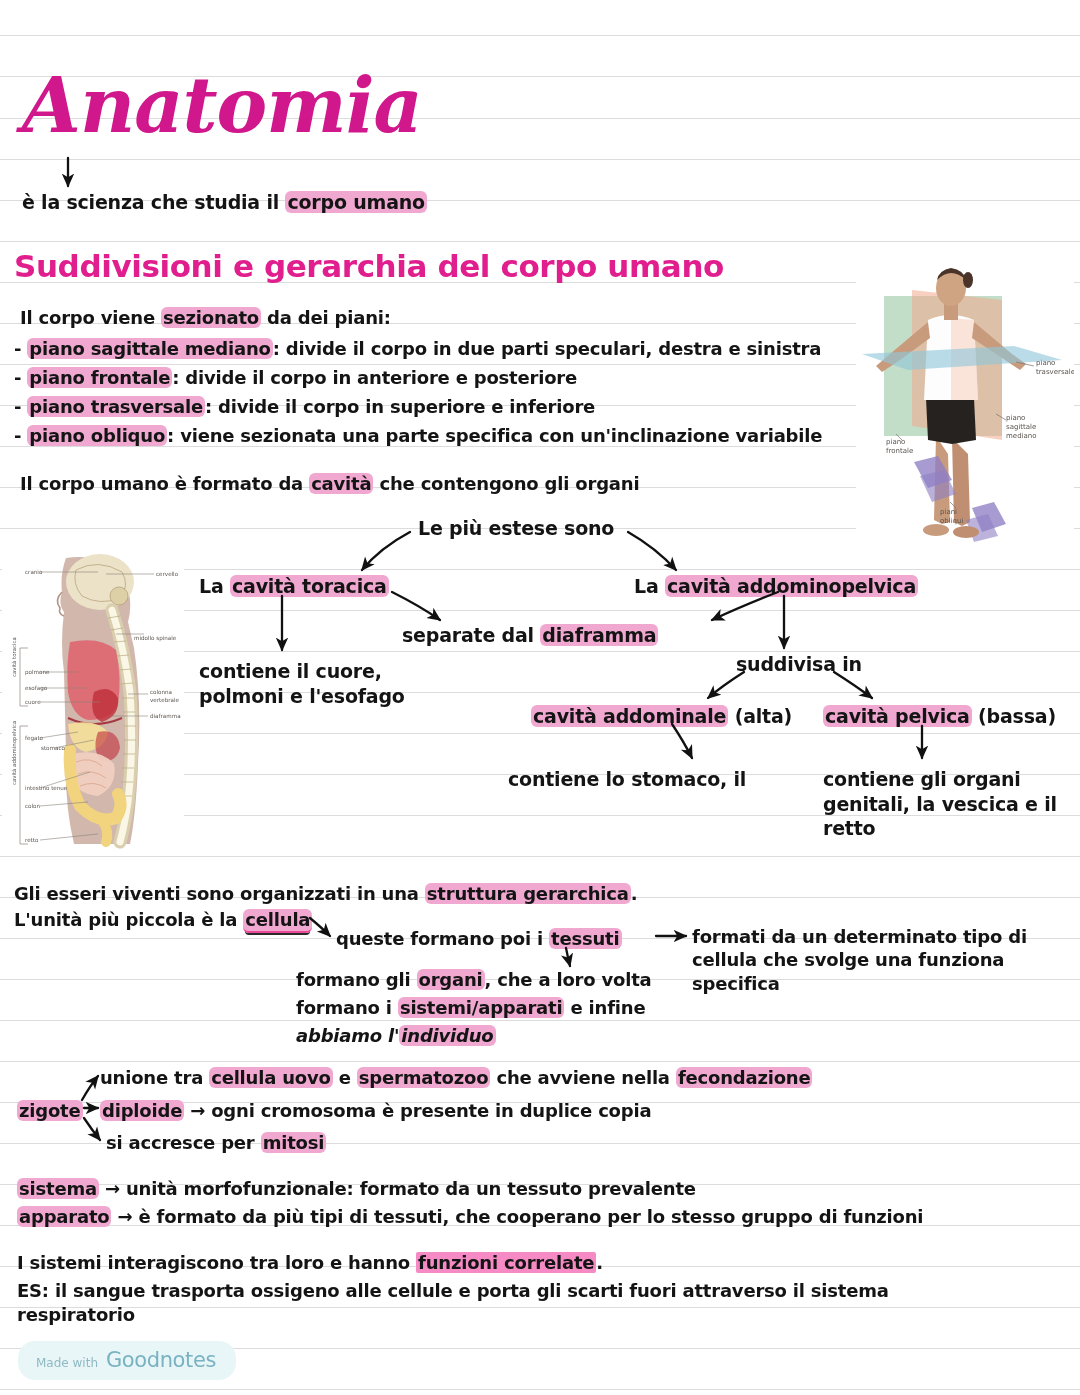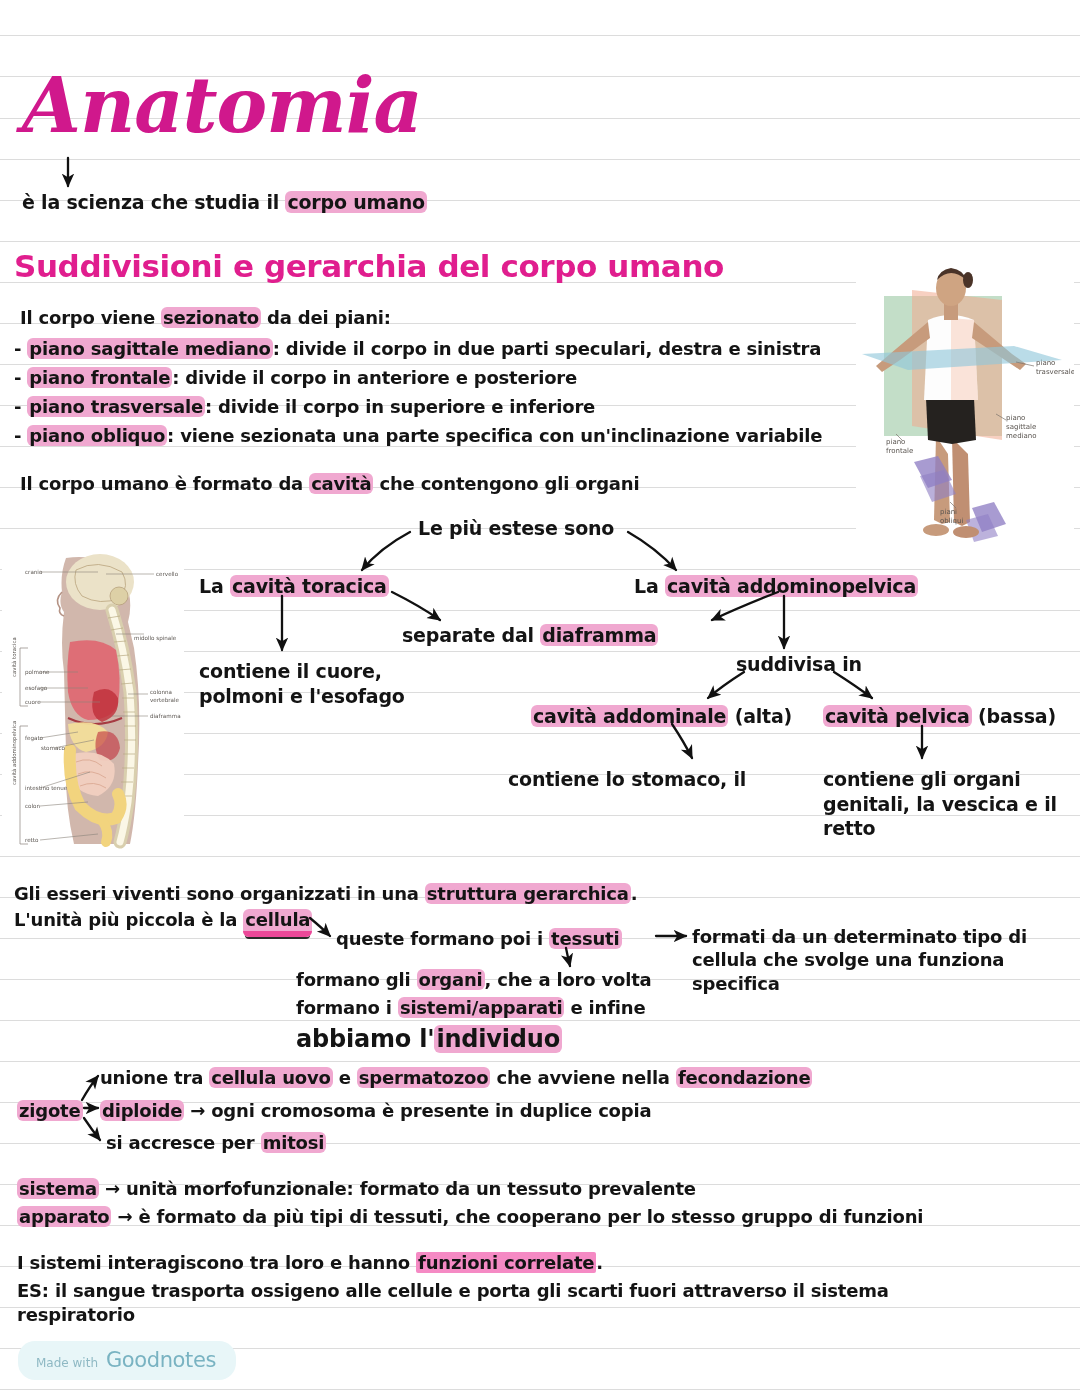--- a/index.html
+++ b/index.html
@@ -71,21 +71,21 @@
     -webkit-box-decoration-break: clone;
   }
   .hl-strong {
     background: #f58ac4;
     border-radius: 2px;
     padding: 0 2px;
     box-decoration-break: clone;
     -webkit-box-decoration-break: clone;
   }
   .dbl-underline {
-    border-bottom: 6px solid #ec4899;
+    border-bottom: 2px solid #ec4899;
     box-shadow: 0 4px 0 -2px #2a2a2a;
     padding-bottom: 1px;
   }
 
   
   svg.arrowlayer {
     position: absolute;
     top: 0; left: 0;
     width: 1080px;
     height: 1395px;
@@ -385,21 +385,21 @@
   </div>
 
   <div class="layer hand" style="left:296px; top:968px; font-size:18px;">
     <span>formano gli </span><span class="hl">organi</span><span>, che a loro volta</span>
   </div>
 
   <div class="layer hand" style="left:296px; top:996px; font-size:18px;">
     <span>formano i </span><span class="hl">sistemi/apparati</span><span> e infine</span>
   </div>
 
-  <div class="layer hand" style="left:296px; top:1024px; font-size:24px;">
+  <div class="layer hand" style="left:296px; top:1024px; font-size:18px;font-style:italic;">
     <span>abbiamo l'</span><span class="hl">individuo</span>
   </div>
 
   <div class="layer hand" style="left:17px; top:1099px; font-size:18px;">
     <span class="hl">zigote</span>
   </div>
 
   <div class="layer hand" style="left:100px; top:1066px; font-size:18px;">
     <span>unione tra </span><span class="hl">cellula uovo</span><span> e </span><span class="hl">spermatozoo</span><span> che avviene nella </span><span class="hl">fecondazione</span>
   </div>

